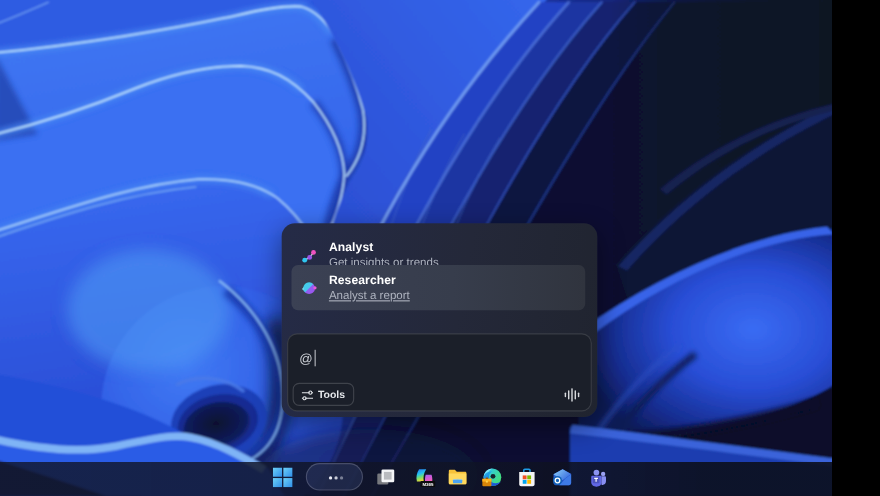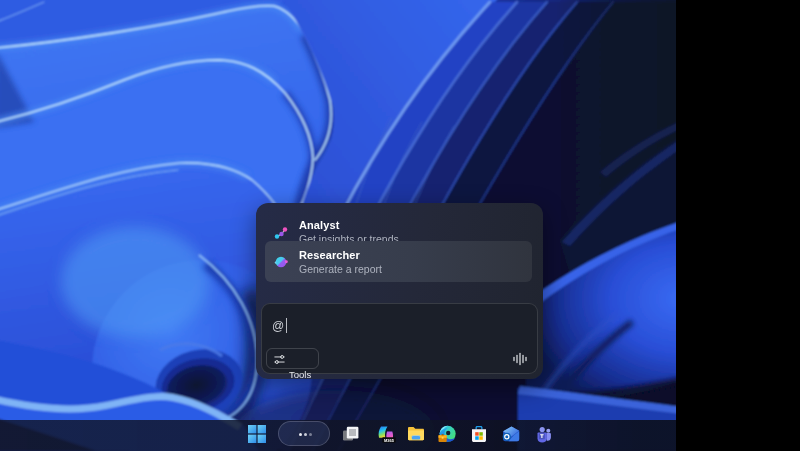--- a/index.html
+++ b/index.html
@@ -1,37 +1,37 @@
 <!DOCTYPE html>
 <html><head>
 <meta charset="utf-8">
 <style>
   html,body{margin:0;padding:0;background:#000;}
   *{box-sizing:border-box;}
-  .stage{position:relative;width:676px;height:451px;overflow:hidden;
+  .stage{position:relative;width:756px;height:451px;overflow:hidden;
          font-family:"Liberation Sans",sans-serif;text-align:center;}
   .bg{position:absolute;left:0;top:0;width:800px;height:451px;}
 
   
   .popup{position:absolute;left:256px;top:203px;width:287px;height:176px;
          border-radius:12px;
          background:linear-gradient(100deg,#252b47 0%,#242839 55%,#20242f 100%);
          box-shadow:0 8px 24px rgba(0,0,0,0.45);}
   .row{position:absolute;left:9px;width:267px;height:41px;border-radius:6px;}
   .row .ttl{position:absolute;left:34px;top:8px;font-size:11px;font-weight:700;color:#fff;letter-spacing:0.1px;}
-  .row .sub{position:absolute;left:34px;top:22px;font-size:10.5px;color:#aeb3bf;}
+  .row .sub{position:absolute;left:34px;top:22px;font-size:10.5px;color:#aeb3bf;text-decoration:underline;}
   .row1{top:8px;}
   .row2{top:38px;background:linear-gradient(90deg,#3b4154 0%,#373d4c 55%,#30343e 100%);}
   .inputbox{position:absolute;left:5px;top:100px;width:277px;height:71px;
             border-radius:9px;background:#1b1f29;border:1px solid rgba(255,255,255,0.13);}
   .at{position:absolute;left:10px;top:15px;font-size:12px;color:#cdd0d6;}
   .caret{position:absolute;left:24px;top:14px;width:1px;height:15px;background:#b9bcc2;}
-  .toolsbtn{position:absolute;left:4px;bottom:4px;height:21px;padding:16px 7px 0 22px;
+  .toolsbtn{position:absolute;left:4px;bottom:4px;height:21px;padding:1px 7px 0 22px;
             border:1px solid rgba(255,255,255,0.16);border-radius:6px;
-            color:#e6e8ec;font-size:9.5px;line-height:20px;}
+            color:#e6e8ec;font-size:9.5px;line-height:20px;font-weight:bold;}
   .wave{position:absolute;right:9px;bottom:6px;width:16px;height:16px;}
 
   
   .taskbar{position:absolute;left:0;top:420px;width:800px;height:31px;
            background:linear-gradient(90deg,rgba(18,23,44,0.82) 0%,rgba(16,20,38,0.85) 55%,rgba(12,15,28,0.9) 80%,rgba(12,15,28,0.9) 100%);}
   .ticon{position:absolute;top:425px;width:18px;height:18px;}
   .pill{position:absolute;left:278px;top:421px;width:52px;height:25px;border-radius:13px;
         border:1px solid rgba(255,255,255,0.18);background:rgba(86,104,168,0.22);}
   .pill i{position:absolute;top:11px;width:3px;height:3px;border-radius:50%;background:#e8eaf2;}
 </style>
@@ -213,21 +213,21 @@
           <stop offset="0.48" stop-color="#4fc3ef"></stop>
           <stop offset="0.52" stop-color="#8e62f0"></stop>
           <stop offset="1" stop-color="#a44df0"></stop>
         </linearGradient>
       </defs>
       <circle cx="12" cy="12" r="8" fill="url(#rg1)"></circle>
       <path d="M4,14.5 C2.5,14 2,13 3,12 L5,10.5 L5,15.5 Z" fill="#6fd8ec"></path>
       <circle cx="20" cy="11.5" r="2.2" fill="#e85ad8"></circle>
     </svg>
     <div class="ttl">Researcher</div>
-    <div class="sub">Generate a report</div>
+    <div class="sub">Analyst a report</div>
   </div>
   <div class="inputbox">
     <div class="at">@</div>
     <div class="caret"></div>
     <div class="toolsbtn">
       <svg style="position:absolute;left:7px;top:4.5px" width="11" height="11" viewBox="0 0 13 13">
         <path d="M0.5,3.5 H9" stroke="#e6e8ec" stroke-width="1.1"></path>
         <circle cx="9.6" cy="3.5" r="1.7" fill="none" stroke="#e6e8ec" stroke-width="1.1"></circle>
         <path d="M12.5,3.5 H11.3" stroke="#e6e8ec" stroke-width="1.1"></path>
         <path d="M12.5,9.5 H4" stroke="#e6e8ec" stroke-width="1.1"></path>

